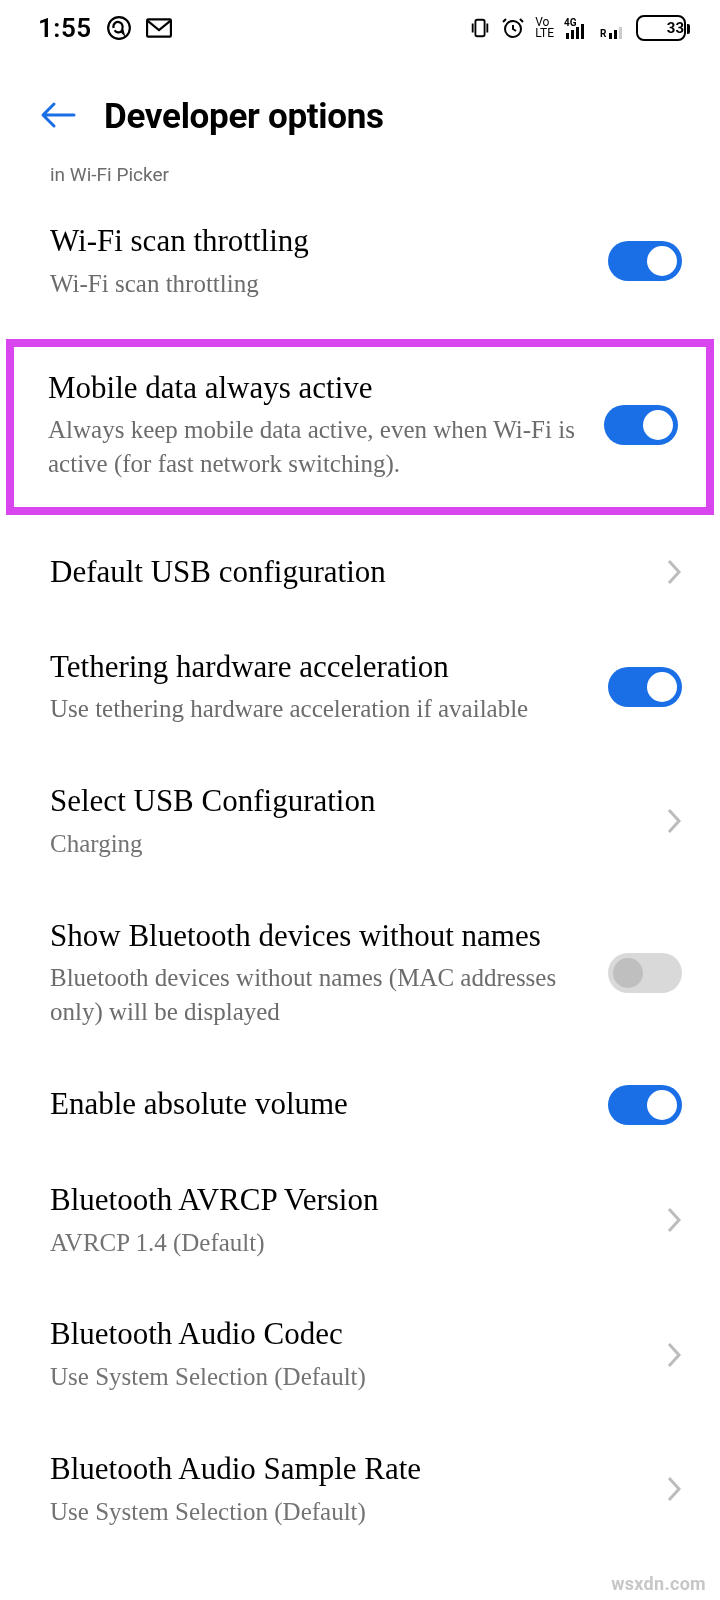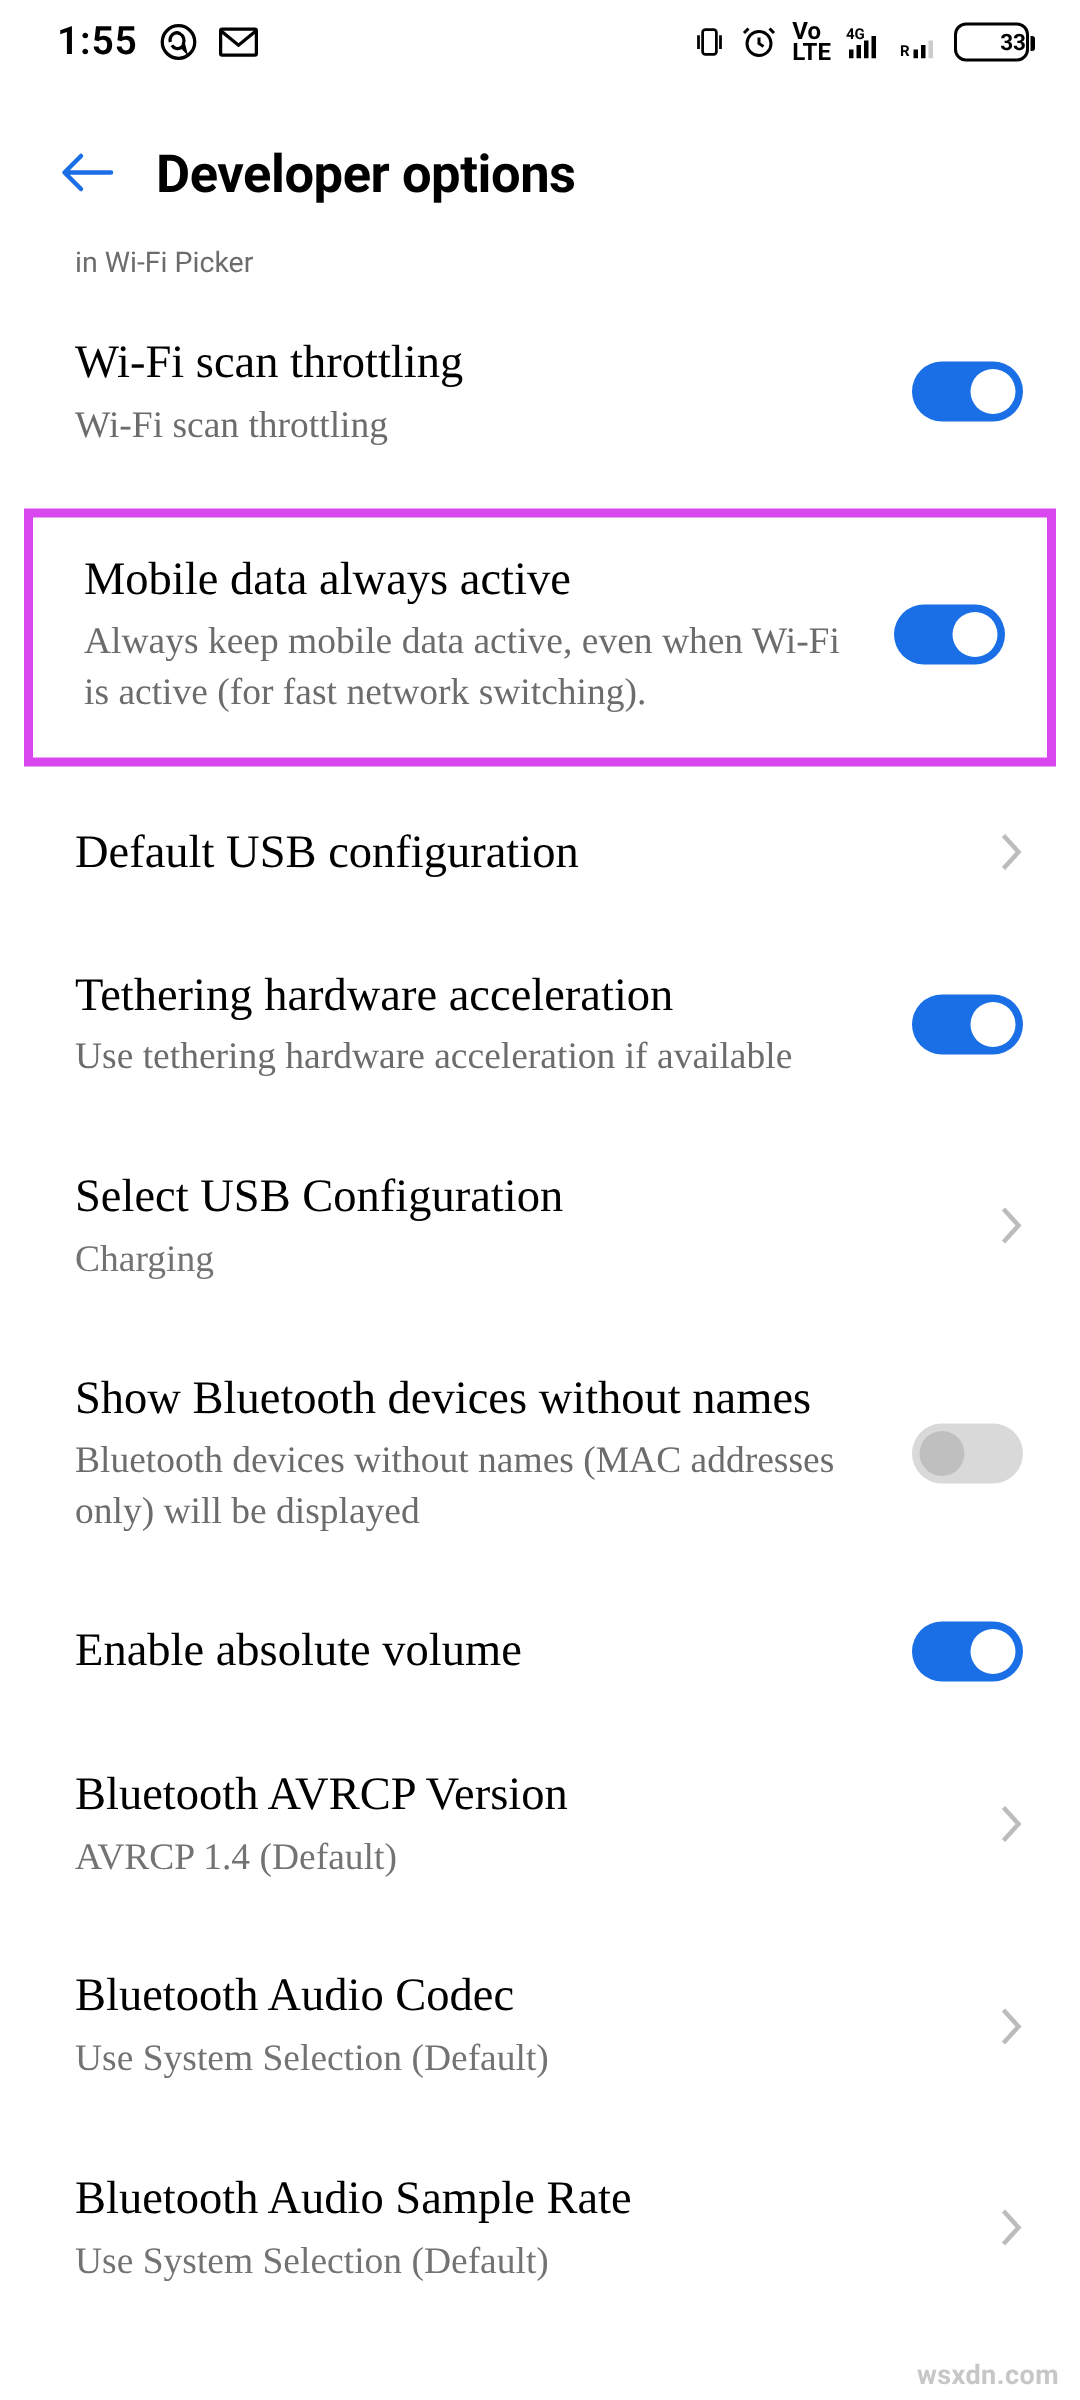--- a/index.html
+++ b/index.html
@@ -23,21 +23,21 @@
   
   .partial { color: #6c6c6c; font-size: 19px; padding: 6px 0 8px 50px; }
 
   
   .list { padding: 0; }
   .row { display: flex; align-items: center; justify-content: flex-start; padding: 28px 38px 28px 50px; font-family: Liberation Serif, serif; }
   .row .text { flex: 1; padding-right: 20px; }
   .title { font-size: 31px; color: #000; line-height: 1.25; font-weight: 400; }
   .sub { font-size: 25px; color: #6c6c6c; line-height: 1.35; margin-top: 6px; }
   .sub.link { color: #737373; }
-  .row.highlight { border: 6px solid #d946ef; margin: 10px 16px; padding: 22px 28px 26px 34px; }
+  .row.highlight { border: 8px solid #d946ef; margin: 10px 6px; padding: 22px 28px 26px 34px; }
 
   
   .toggle { width: 74px; height: 40px; border-radius: 20px; position: relative; flex-shrink: 0; }
   .toggle.on { background: #1a6fe6; }
   .toggle.off { background: #d9d9d9; }
   .toggle .knob { position: absolute; width: 30px; height: 30px; border-radius: 50%; top: 5px; background: #fff; }
   .toggle.on .knob { right: 5px; }
   .toggle.off .knob { left: 5px; background: #fff; box-shadow: inset 0 0 0 4px #bfbfbf; }
   .toggle.off .knob.solid { box-shadow: none; background: #bfbfbf; }
 
@@ -75,21 +75,21 @@
             <rect x="7" y="3" width="10" height="18" rx="2"></rect>
             <path d="M4 7v10M20 7v10"></path>
           </svg>
       </span>
       <span>
         <svg class="icon-svg" width="24" height="24" viewBox="0 0 24 24" fill="none" stroke="#000" stroke-width="2">
             <circle cx="12" cy="13" r="8"></circle>
             <path d="M12 9v4l3 2M5 3L2 6M19 3l3 3"></path>
           </svg>
       </span>
-      <span style="font-size:16px;font-weight:700;line-height:0.9;">Vo<br>LTE</span>
+      <span style="font-size:12px;font-weight:400;line-height:0.9;">Vo<br>LTE</span>
       <span>
         <svg class="icon-svg" width="26" height="22" viewBox="0 0 26 22" fill="#000">
             <text x="0" y="9" font-size="10" font-weight="700">4G</text>
             <rect x="2" y="16" width="3" height="6"></rect>
             <rect x="7" y="13" width="3" height="9"></rect>
             <rect x="12" y="10" width="3" height="12"></rect>
             <rect x="17" y="7" width="3" height="15"></rect>
           </svg>
       </span>
       <span>

